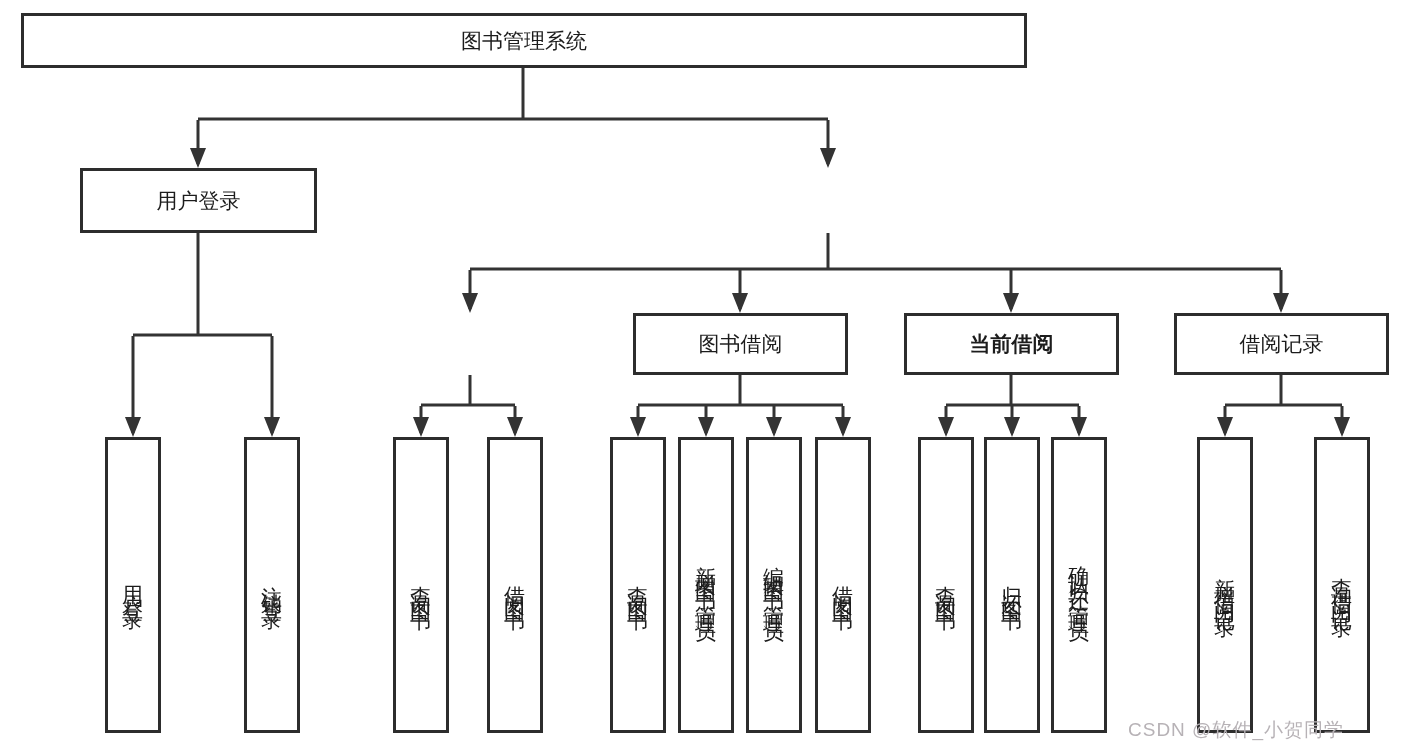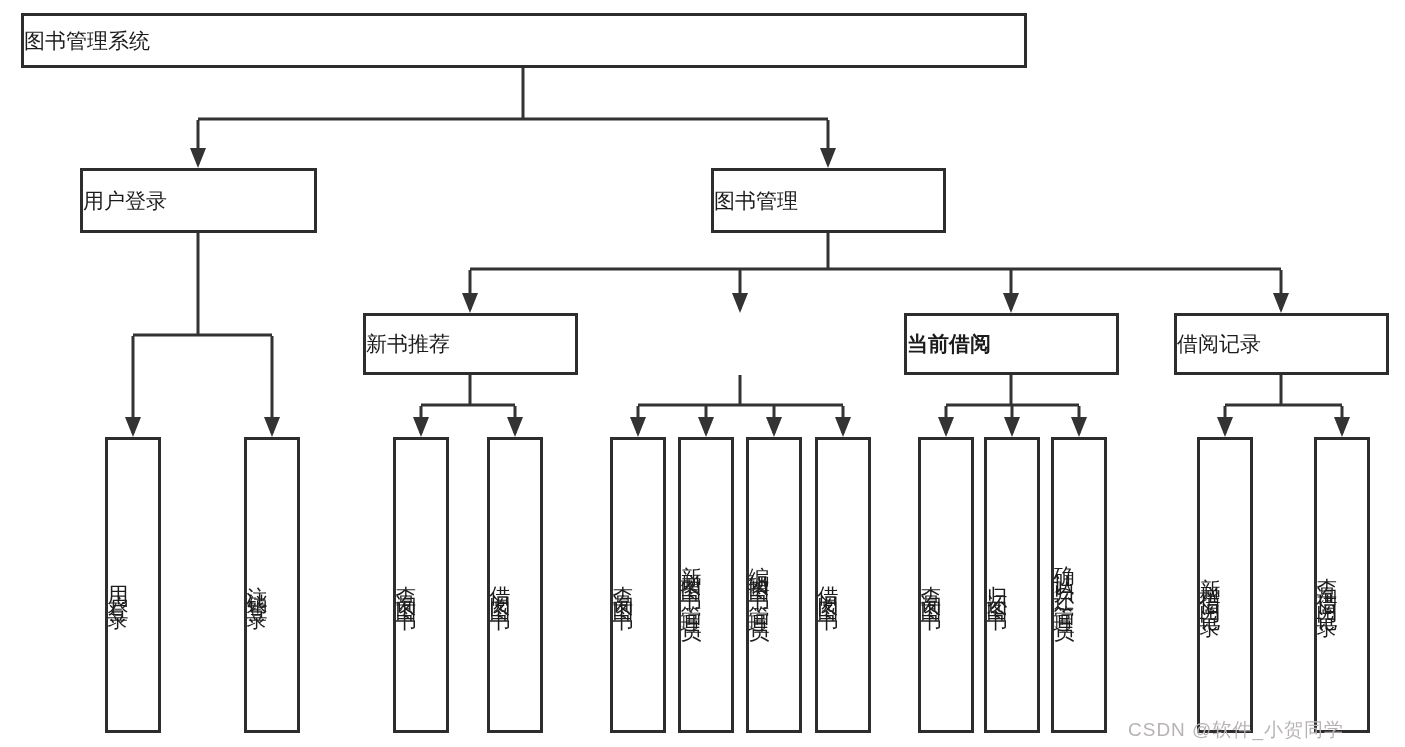--- a/index.html
+++ b/index.html
@@ -11,21 +11,21 @@
     font-family:"Liberation Sans","DejaVu Sans",sans-serif;
   }
   .wires{position:absolute;left:0;top:0;z-index:1;}
   .node{
     position:absolute;
     box-sizing:border-box;
     background:#ffffff;
     border:3px solid #2d2d2d;
     display:flex;
     align-items:center;
-    justify-content:flex-start;
+    justify-content:center;
     z-index:2;
     color:#1c1c1c;
     font-size:21px;
     font-weight:500;
   }
   .node span{white-space:nowrap;}
   .vert span{
     writing-mode:vertical-rl;
     text-orientation:mixed;
     letter-spacing:8px;
@@ -96,26 +96,23 @@
     </g>
   </svg>
 
   <div class="node" style="left:21px;top:13px;width:1006px;height:55px;">
     <span>图书管理系统</span>
   </div>
 
   <div class="node" style="left:80px;top:168px;width:237px;height:65px;">
     <span>用户登录</span>
   </div>
-  <div class="node" style="left:711px;top:168px;width:235px;height:65px;">
-    <span>图书管理</span>
-  </div>
 
-  <div class="node" style="left:363px;top:313px;width:215px;height:62px;">
-    <span>新书推荐</span>
+  <div class="node" style="left:633px;top:313px;width:215px;height:62px;">
+    <span>图书借阅</span>
   </div>
   <div class="node" style="left:904px;top:313px;width:215px;height:62px;font-weight:bold;">
     <span>当前借阅</span>
   </div>
   <div class="node" style="left:1174px;top:313px;width:215px;height:62px;">
     <span>借阅记录</span>
   </div>
 
   <div class="node vert" style="left:105px;top:437px;width:56px;height:296px;">
     <span>用户登录</span>

